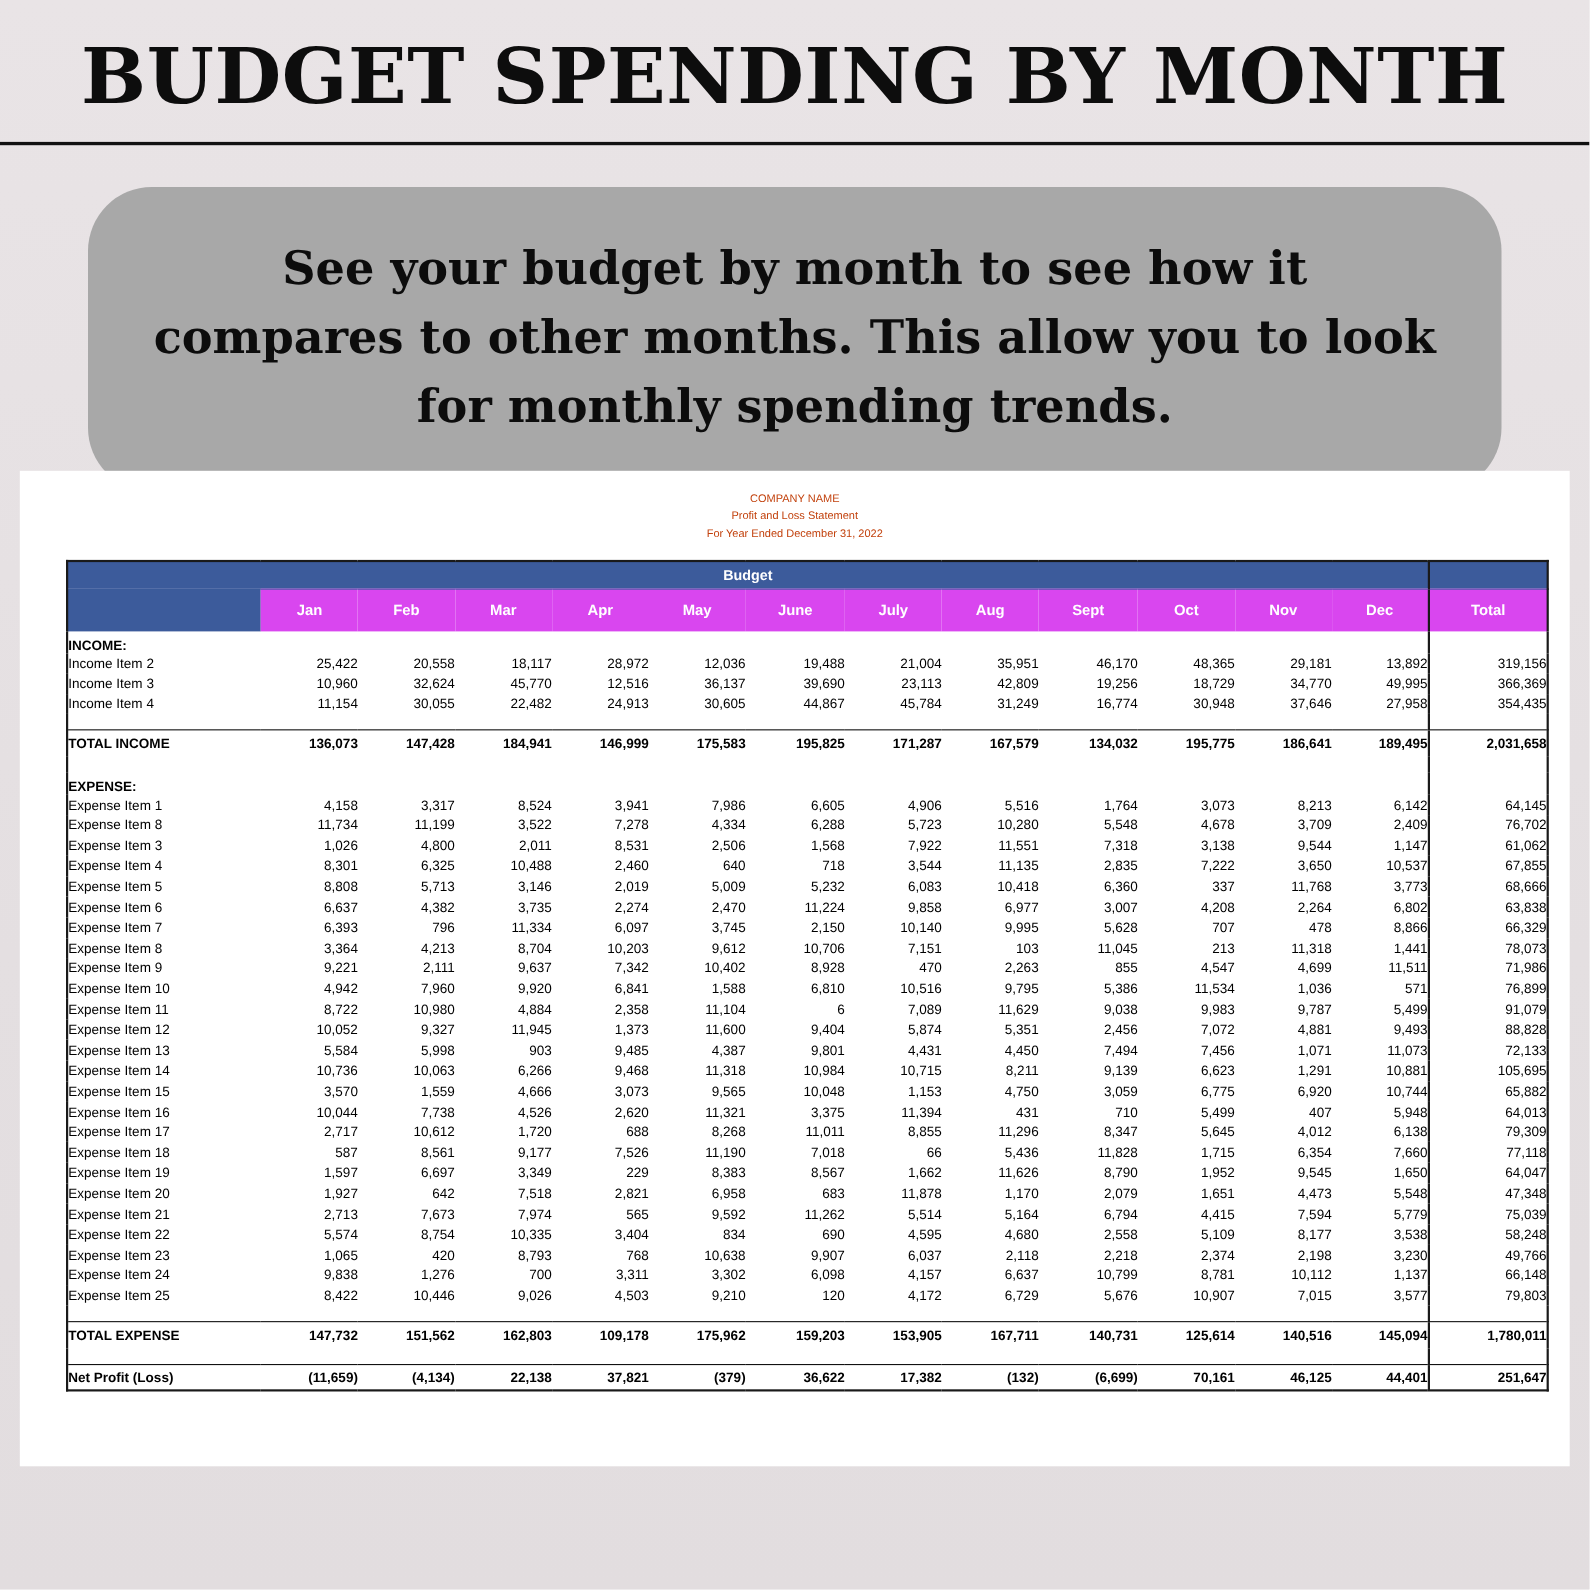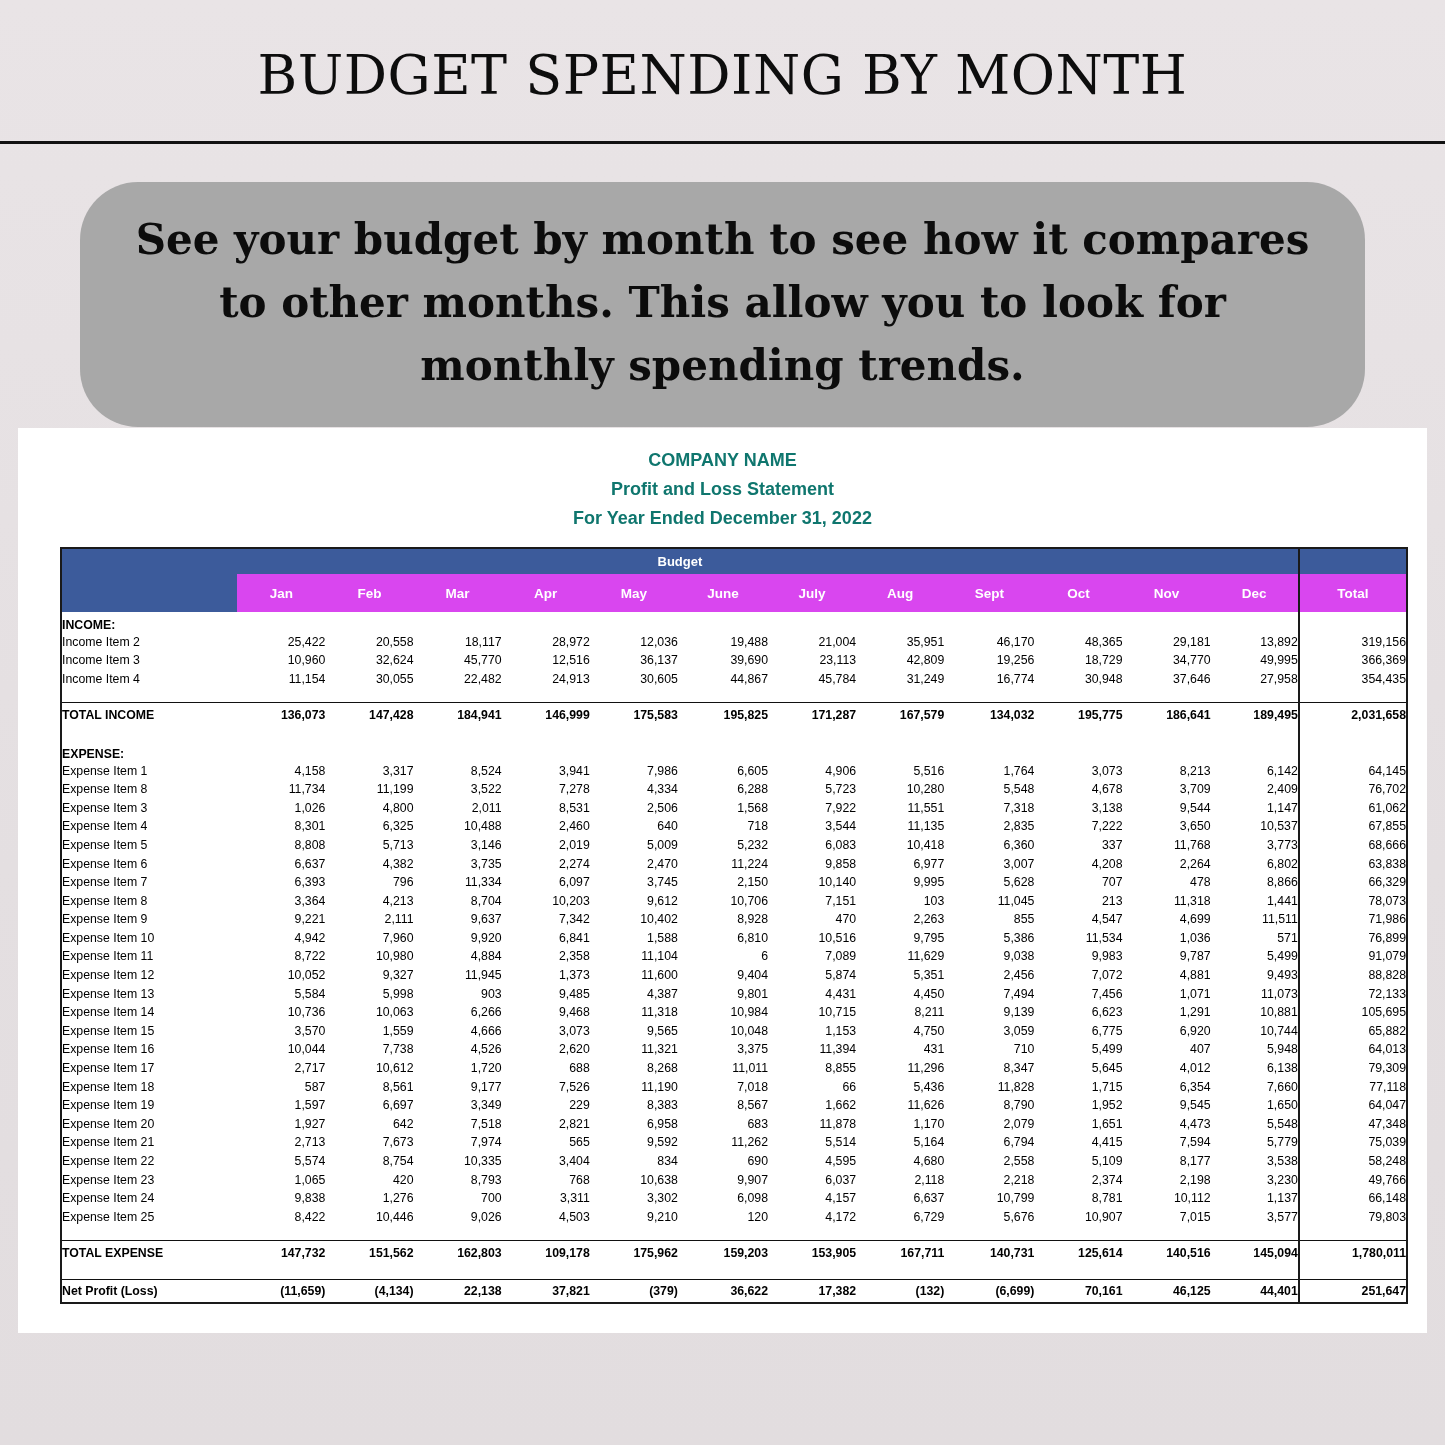--- a/index.html
+++ b/index.html
@@ -19,42 +19,42 @@
     height: 1445px;
     background: linear-gradient(180deg, #e9e4e6 0%, #e4dfe1 60%, #e2dddf 100%);
     box-sizing: border-box;
   }
   .title-bar {
     border-bottom: 3px solid #111;
     padding: 28px 0 18px 0;
     text-align: center;
   }
   .title-bar h1 {
-    margin: 16px;
+    margin: 0;
     font-family: "DejaVu Serif", serif;
-    font-weight: normal;
-    font-size: 54px;
+    font-weight: bold;
+    font-size: 70px;
     letter-spacing: 0.5px;
     color: #0d0d0d;
   }
   .callout-wrap {
     display: flex;
     justify-content: center;
     margin-top: 38px;
   }
   .callout {
     width: 1285px;
     background: #a8a8a8;
     border-radius: 58px;
     padding: 26px 42px 30px 42px;
     box-sizing: border-box;
     text-align: center;
   }
   .callout p {
-    margin: 0;
+    margin: 16px;
     font-family: "DejaVu Serif", serif;
     font-weight: bold;
     font-size: 42px;
     line-height: 1.5;
     color: #0c0c0c;
   }
   .sheet {
     position: absolute;
     left: 18px;
     top: 428px;
@@ -62,23 +62,23 @@
     height: 905px;
     background: #ffffff;
     box-sizing: border-box;
     padding: 14px 42px 0 42px;
   }
   .sheet-header {
     text-align: center;
     padding-top: 4px;
   }
   .sheet-header div {
-    font-size: 18px;
-    font-weight: bold;
-    color: #0f766e;
+    font-size: 10px;
+    font-weight: normal;
+    color: #c2410c;
     line-height: 1.62;
   }
   table.pl {
     border-collapse: collapse;
     width: 1348px;
     margin-top: 14px;
     table-layout: fixed;
     font-size: 12.3px;
     color: #000;
   }

